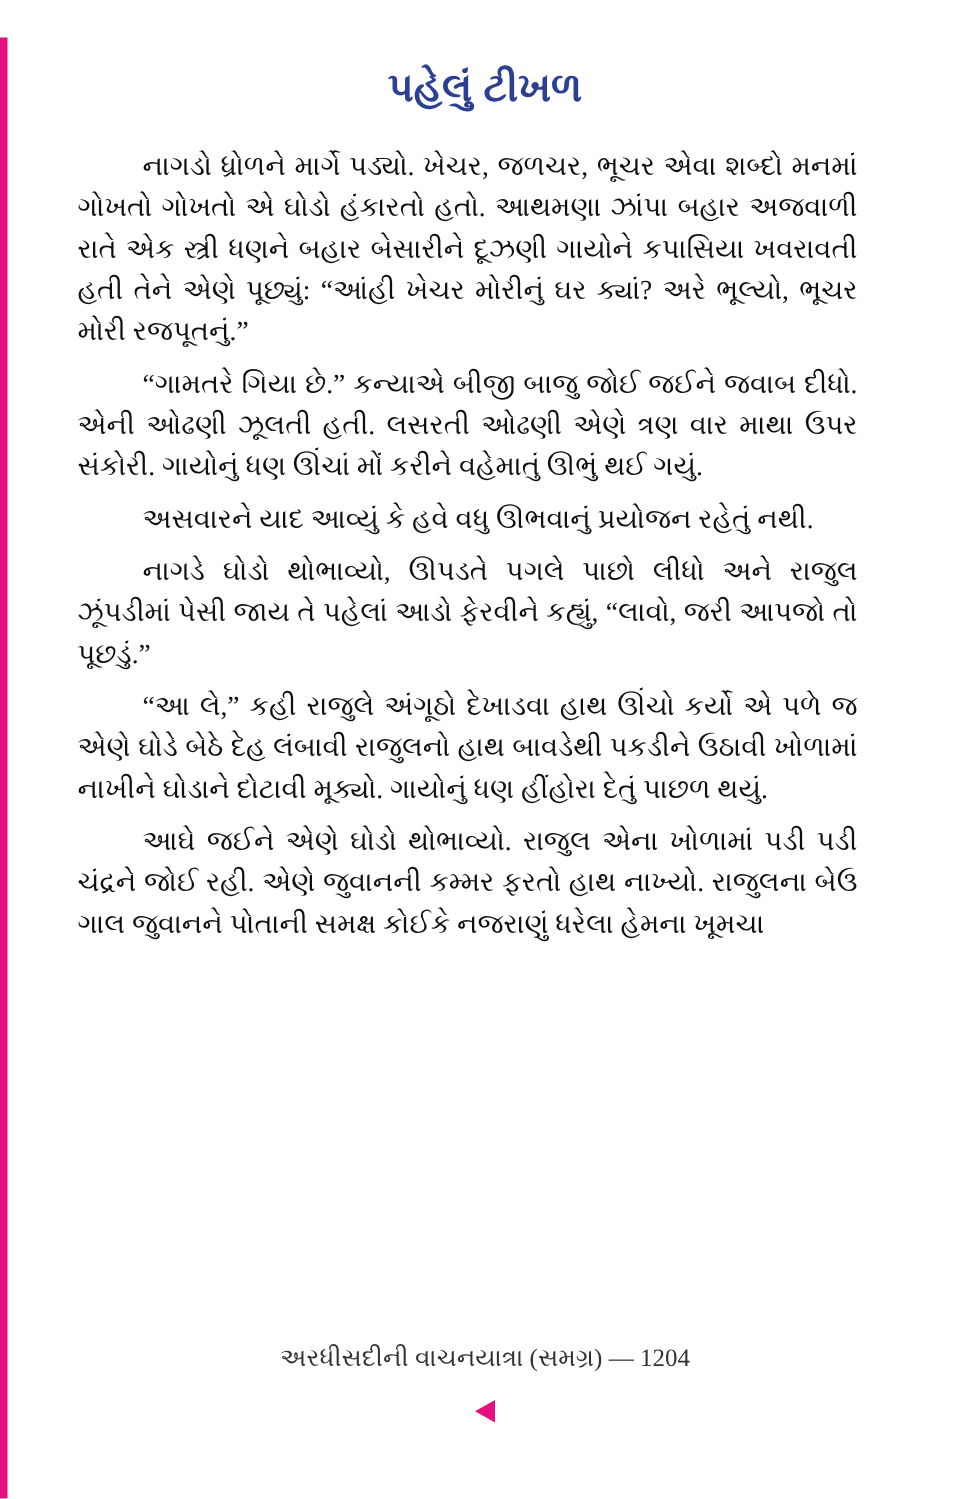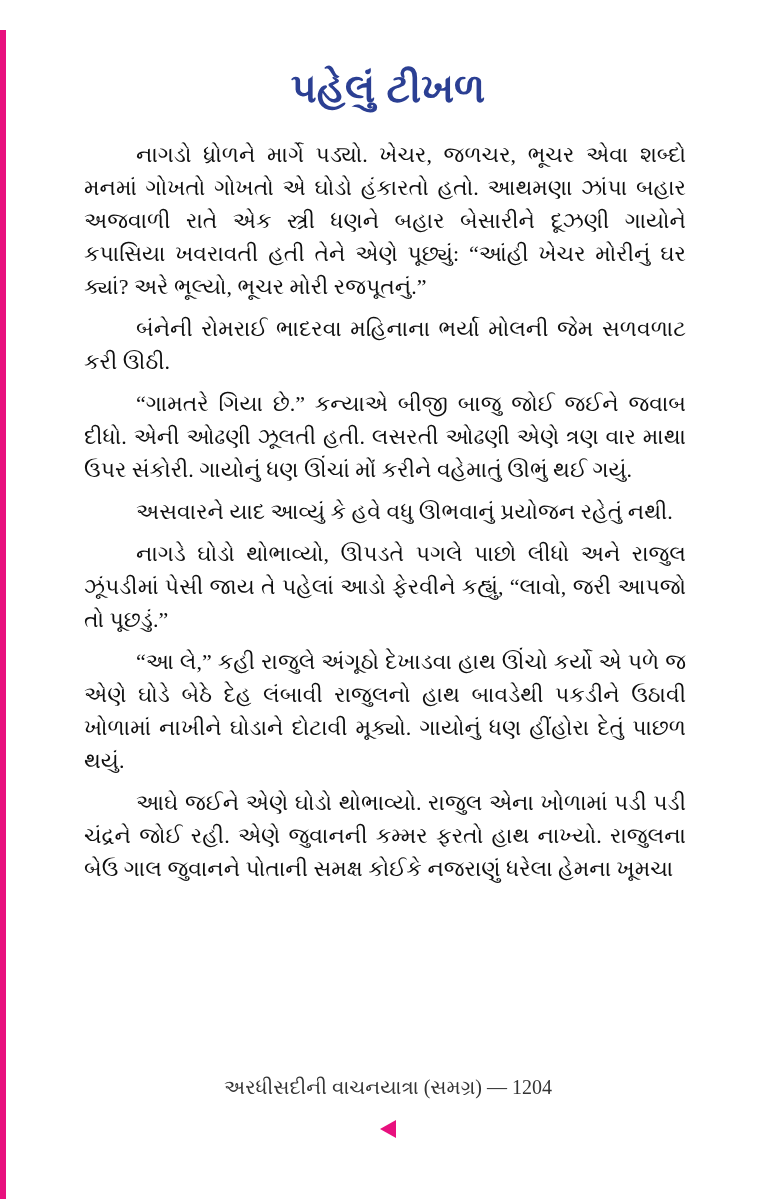--- a/index.html
+++ b/index.html
@@ -18,32 +18,32 @@
   }
   .accent-stripe {
     position: absolute;
     left: 0;
     top: 30px;
     bottom: 0;
     width: 6px;
     background: #e8107e;
   }
   .page-title {
-    margin: 16px;
+    margin: 4px;
     padding-top: 46px;
     text-align: center;
     font-family: "Liberation Sans", "DejaVu Sans", sans-serif;
-    font-size: 40px;
+    font-size: 32px;
     font-weight: bold;
     color: #2b3f93;
     line-height: 1.3;
   }
   .body-text {
     margin-top: 24px;
-    padding-left: 84px;
+    padding-left: 62px;
     padding-right: 90px;
   }
   .body-text p {
     margin: 0 0 9px 0;
     font-size: 22px;
     line-height: 33px;
     text-align: justify;
     text-indent: 52px;
     color: #0f0f0f;
   }
@@ -73,21 +73,20 @@
 <body>
 
 <div class="page">
 
   <div class="accent-stripe"></div>
 
   <h1 class="page-title">પહેલું ટીખળ</h1>
 
   <div class="body-text">
     <p>નાગડો ધ્રોળને માર્ગે પડ્યો. ખેચર, જળચર, ભૂચર એવા શબ્દો મનમાં ગોખતો ગોખતો એ ઘોડો હંકારતો હતો. આથમણા ઝાંપા બહાર અજવાળી રાતે એક સ્ત્રી ધણને બહાર બેસારીને દૂઝણી ગાયોને કપાસિયા ખવરાવતી હતી તેને એણે પૂછ્યું: “આંહી ખેચર મોરીનું ઘર ક્યાં? અરે ભૂલ્યો, ભૂચર મોરી રજપૂતનું.”</p>
-    <p>બંનેની રોમરાઈ ભાદરવા મહિનાના ભર્યા મોલની જેમ સળવળાટ કરી ઊઠી.</p>
     <p>“ગામતરે ગિયા છે.” કન્યાએ બીજી બાજુ જોઈ જઈને જવાબ દીધો. એની ઓઢણી ઝૂલતી હતી. લસરતી ઓઢણી એણે ત્રણ વાર માથા ઉપર સંકોરી. ગાયોનું ધણ ઊંચાં મોં કરીને વહેમાતું ઊભું થઈ ગયું.</p>
     <p>અસવારને યાદ આવ્યું કે હવે વધુ ઊભવાનું પ્રયોજન રહેતું નથી.</p>
     <p>નાગડે ઘોડો થોભાવ્યો, ઊપડતે પગલે પાછો લીધો અને રાજુલ ઝૂંપડીમાં પેસી જાય તે પહેલાં આડો ફેરવીને કહ્યું, “લાવો, જરી આપજો તો પૂછડું.”</p>
     <p>“આ લે,” કહી રાજુલે અંગૂઠો દેખાડવા હાથ ઊંચો કર્યો એ પળે જ એણે ઘોડે બેઠે દેહ લંબાવી રાજુલનો હાથ બાવડેથી પકડીને ઉઠાવી ખોળામાં નાખીને ઘોડાને દોટાવી મૂક્યો. ગાયોનું ધણ હીંહોરા દેતું પાછળ થયું.</p>
     <p>આઘે જઈને એણે ઘોડો થોભાવ્યો. રાજુલ એના ખોળામાં પડી પડી ચંદ્રને જોઈ રહી. એણે જુવાનની કમ્મર ફરતો હાથ નાખ્યો. રાજુલના બેઉ ગાલ જુવાનને પોતાની સમક્ષ કોઈકે નજરાણું ધરેલા હેમના ખૂમચા</p>
   </div>
 
   <div class="footer">અરધીસદીની વાચનયાત્રા (સમગ્ર) — 1204</div>
 
   <div class="nav-back" title=""></div>

